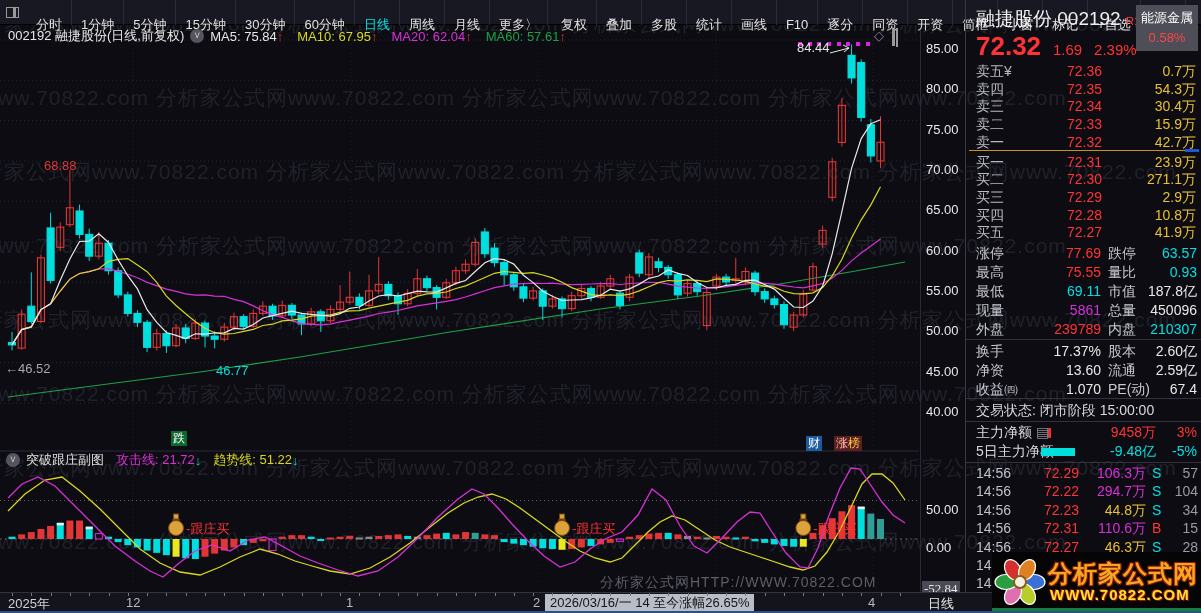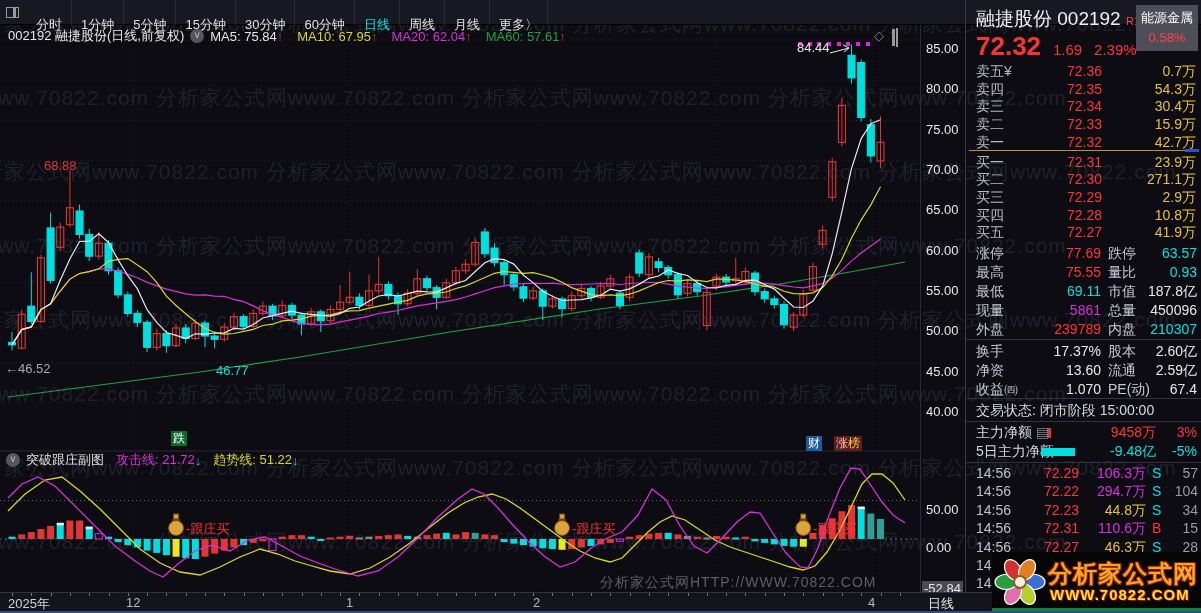--- a/index.html
+++ b/index.html
@@ -82,20 +82,36 @@
       <span class="menu-item">分时</span>
       <span class="menu-item">1分钟</span>
       <span class="menu-item">5分钟</span>
       <span class="menu-item">15分钟</span>
       <span class="menu-item">30分钟</span>
       <span class="menu-item">60分钟</span>
       <span class="menu-item active">日线</span>
       <span class="menu-item">周线</span>
       <span class="menu-item">月线</span>
       <span class="menu-item">更多〉</span>
+    </span>
+  <span id="menu-right" style="display:flex;margin-left:4px;">
+      <span class="menu-item">复权</span>
+      <span class="menu-item">叠加</span>
+      <span class="menu-item">多股</span>
+      <span class="menu-item">统计</span>
+      <span class="menu-item">画线</span>
+      <span class="menu-item">F10</span>
+      <span class="menu-item">逐分</span>
+      <span class="menu-item">同资</span>
+      <span class="menu-item">开资</span>
+      <span class="menu-item">简框</span>
+      <span class="menu-item">小窗</span>
+      <span class="menu-item">标记</span>
+      <span class="menu-item">+自选</span>
+      <span class="menu-item">返回</span>
     </span>
 </div>
 
 <div class="chart-header">
   <span style="color:#e8e8e8;margin-left:8px;">002192 融捷股份(日线,前复权)</span>
   <span class="chev-circle">˅</span>
   <span id="ma-labels" style="display:flex;">
       <span class="ma-label" style="color: rgb(232, 232, 232);">MA5: 75.84<span class="up-arrow">↑</span></span>
       <span class="ma-label" style="color: rgb(216, 216, 32);">MA10: 67.95<span class="up-arrow">↑</span></span>
       <span class="ma-label" style="color: rgb(216, 48, 216);">MA20: 62.04<span class="up-arrow">↑</span></span>
@@ -442,21 +458,21 @@
     <div class="scale-label" style="top: 113.66px;">75.00</div>
     <div class="scale-label" style="top: 153.99px;">70.00</div>
     <div class="scale-label" style="top: 194.32px;">65.00</div>
     <div class="scale-label" style="top: 234.65px;">60.00</div>
     <div class="scale-label" style="top: 274.98px;">55.00</div>
     <div class="scale-label" style="top: 315.31px;">50.00</div>
     <div class="scale-label" style="top: 355.64px;">45.00</div>
     <div class="scale-label" style="top: 395.97px;">40.00</div>
     <div class="scale-label" style="top: 493.5px;">50.00</div>
     <div class="scale-label" style="top: 532px;">0.00</div>
-    <div class="scale-label min" style="top: 572.687px;">-52.84</div>
+    <div class="scale-label min" style="top: 572.687px; font-family: Liberation Serif, serif;">-52.84</div>
   </div>
 
 <div class="anno" style="left:797px;top:40px;color:#e8e8e8;">84.44</div>
 <div class="anno" style="left:44px;top:158px;color:#e23535;">68.88</div>
 <div class="anno" style="left:5px;top:361px;color:#a8a8b0;">←46.52</div>
 <div class="anno" style="left:216px;top:363px;color:#00dede;">46.77</div>
 <div class="badge" style="left:171px;top:431px;background:#0b682e;">跌</div>
 <div class="badge" style="left:806px;top:436px;background:#1c5c9c;">财</div>
 <div class="badge" style="left:834px;top:436px;background:#5a1f1f;"><span style="color:#ffb9a8;">涨</span><span style="color:#ffcc44;">榜</span></div>
 
@@ -466,20 +482,21 @@
   <span style="color:#d830d8;margin-left:12px;">攻击线: 21.72</span>
   <span class="dn-arrow">↓</span>
   <span style="color:#d8d820;margin-left:12px;">趋势线: 51.22</span>
   <span class="dn-arrow">↓</span>
 </div>
 
 <div class="wm-bottom">分析家公式网HTTP://WWW.70822.COM</div>
 
 <div class="axisbar" id="axisbar">
   <span class="axis-item" style="left:8px;color:#d0d0d8;">2025年</span>
+  <span class="axis-info" style="left:545px;">2026/03/16/一 14 至今涨幅26.65%</span>
   <span class="axis-item" style="left:928px;color:#e8e8e8;">日线</span>
 <span class="axis-item" style="left: 126px; color: rgb(184, 184, 192);">12</span>
     <span class="axis-item" style="left: 346px; color: rgb(184, 184, 192);">1</span>
     <span class="axis-item" style="left: 533px; color: rgb(184, 184, 192);">2</span>
     <span class="axis-item" style="left: 868px; color: rgb(184, 184, 192);">4</span>
     <span style="position: absolute; left: 12px; top: 0px; width: 1px; height: 3px; background: rgb(119, 119, 119);"></span>
     <span style="position: absolute; left: 31.3px; top: 0px; width: 1px; height: 3px; background: rgb(119, 119, 119);"></span>
     <span style="position: absolute; left: 50.6px; top: 0px; width: 1px; height: 3px; background: rgb(119, 119, 119);"></span>
     <span style="position: absolute; left: 69.9px; top: 0px; width: 1px; height: 3px; background: rgb(119, 119, 119);"></span>
     <span style="position: absolute; left: 89.2px; top: 0px; width: 1px; height: 3px; background: rgb(119, 119, 119);"></span>

